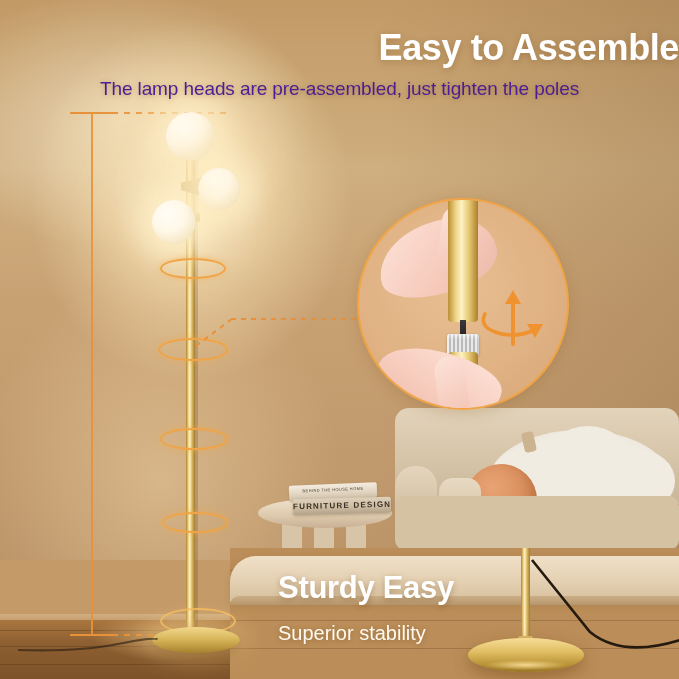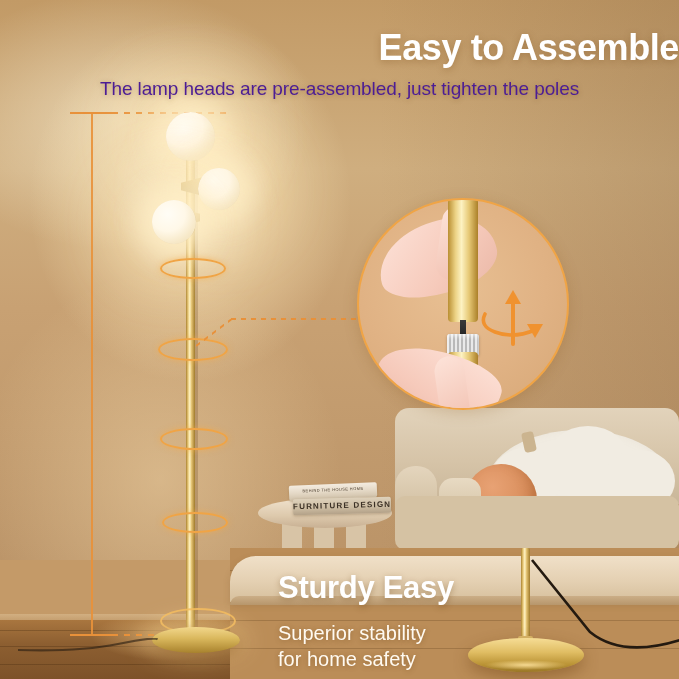--- a/index.html
+++ b/index.html
@@ -340,16 +340,15 @@
       <path d="M8 30 Q2 42 18 48 Q36 55 58 46" stroke="#f0922f" stroke-width="3.6" fill="none" stroke-linecap="round"></path>
       <path d="M66 40 L50 40 L58 54 Z" fill="#f0922f"></path>
     </svg>
   </div>
 
   <div class="title-main">Easy to Assemble</div>
   <div class="subtitle">The lamp heads are pre-assembled, just tighten the poles</div>
   <div class="sturdy-title">Sturdy Easy</div>
   <div class="sturdy-sub">
     <div>Superior stability</div>
-    <div>for home safety</div>
   </div>
 
 </div>
 
 </body></html>

